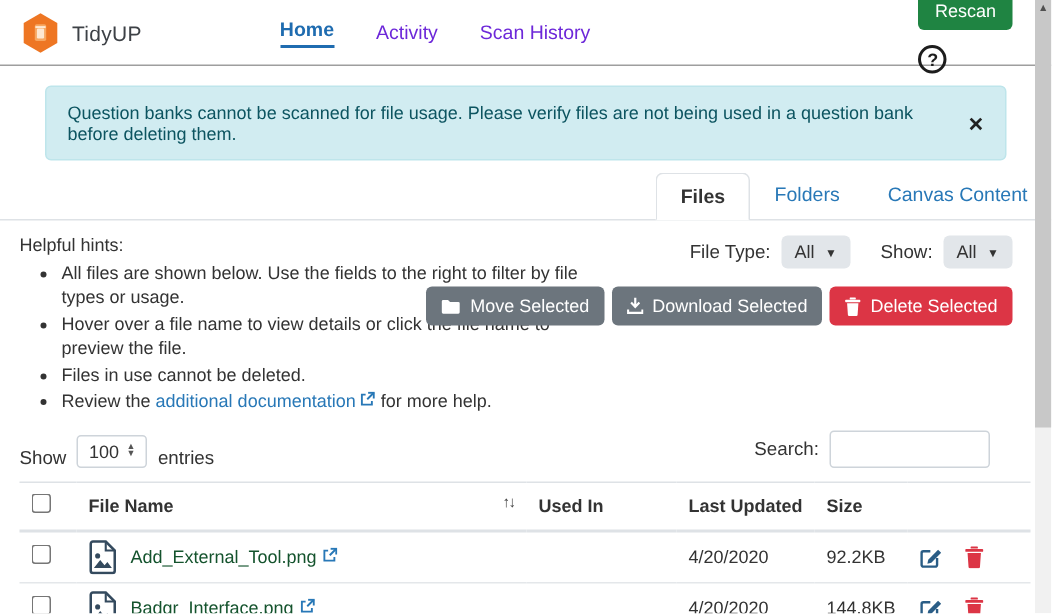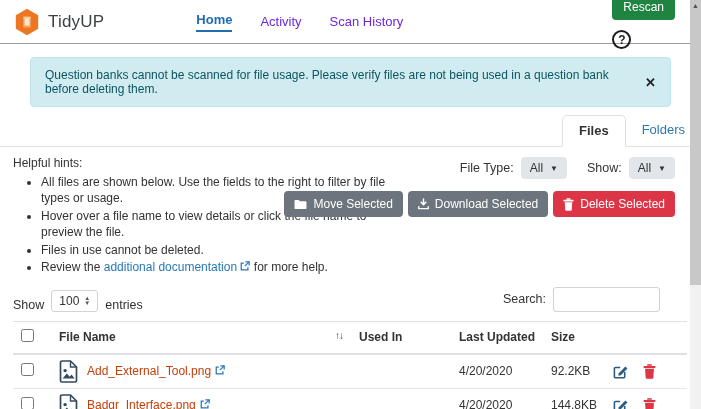--- a/index.html
+++ b/index.html
@@ -3,21 +3,21 @@
 <meta charset="utf-8">
 <style>
   * { margin:0; padding:0; box-sizing:border-box; }
   html,body { background:#fff; }
   body { font-family:"Liberation Sans", sans-serif; color:#333; }
   .page { position:relative; width:701px; height:409px; background:#fff; overflow:hidden; }
 
   
   .header { display:flex; align-items:center; height:44px; padding:0 26px 0 14px; border-bottom:1px solid #9e9e9e; }
   .brand { display:flex; align-items:center; gap:8px; }
-  .brand-name { font-size:17px; color:#3d4146; letter-spacing:0.2px; }
+  .brand-name { font-size:14px; color:#3d4146; letter-spacing:0.2px; }
   .nav { display:flex; align-items:center; gap:28px; margin-left:92px; font-size:13px; }
   .nav a { text-decoration:none; color:#6d28d9; cursor:pointer; }
   .nav a.active { color:#1f6cb0; font-weight:bold; border-bottom:2px solid #1f6cb0; padding-bottom:3px; }
   .header-right { margin-left:auto; display:flex; align-items:flex-start; gap:10px;flex-direction:column; }
   .rescan-btn { background:#1f8442; color:#fff; border:none; border-radius:4px; font-size:12px; padding:6px 11px; font-family:inherit; cursor:pointer; }
   .help-circle { width:19px; height:19px; border:2px solid #1d1d1d; border-radius:50%; display:flex; align-items:center; justify-content:center; font-weight:bold; font-size:12px; color:#1d1d1d; cursor:pointer; }
 
   
   .alert { display:flex; align-items:center; margin:13px 30px 0 30px; background:#d1ecf1; border:1px solid #bee5eb; border-radius:4px; padding:10px 14px; color:#0c5460; font-size:12px; }
   .alert-close { margin-left:auto; font-weight:bold; color:#222; font-size:13px; cursor:pointer; padding-left:10px; }
@@ -51,21 +51,21 @@
   .updown { display:flex; flex-direction:column; line-height:5px; font-size:6px; color:#555; }
   .search-wrap { margin-left:auto; display:flex; align-items:center; gap:7px; margin-right:27px; }
   .search-input { width:107px; height:25px; border:1px solid #ced4da; border-radius:3px; font-family:inherit; font-size:12px; padding:0 6px; }
 
   
   table { width:100%; border-collapse:collapse; margin-top:9px; font-size:12px; }
   thead th { text-align:left; font-weight:bold; color:#333; padding:7px 8px 8px 8px; border-top:1px solid #dee2e6; border-bottom:2px solid #dee2e6; }
   tbody td { padding:5px 8px; border-bottom:1px solid #e4e7ea; vertical-align:middle; }
   .sort-glyph { float:right; font-size:10px; color:#444; letter-spacing:-1px; cursor:pointer; }
   .cell-name { display:flex; align-items:center; gap:9px; }
-  .file-link { color:#c2410c; text-decoration:none; cursor:pointer; display:inline-flex; gap:4px; }
+  .file-link { color:#14532d; text-decoration:none; cursor:pointer; display:inline-flex; gap:4px; }
   .file-icon { flex:0 0 auto; display:inline-flex; }
   .row-actions { display:flex; align-items:center; gap:15px; }
   .icon-btn { cursor:pointer; display:inline-flex; }
   input[type="checkbox"] { width:13px; height:13px; cursor:pointer; }
 
   
   .scrollbar { position:absolute; top:0; right:0; width:11px; height:409px; background:#f1f1f1; }
   .scroll-thumb { position:absolute; top:0; left:0; width:11px; height:285px; background:#c8c8c8; }
   .scroll-arrow { position:absolute; top:2px; left:0; width:11px; text-align:center; font-size:7px; color:#505050; }
 </style>
@@ -98,20 +98,21 @@
   </div>
 
   <div class="alert">
     <span>Question banks cannot be scanned for file usage. Please verify files are not being used in a question bank before deleting them.</span>
     <span class="alert-close">✕</span>
   </div>
 
   <div class="tabs">
     <div class="tab active">Files</div>
     <div class="tab">Folders</div>
+    <div class="tab">Canvas Content</div>
   </div>
 
   <div class="content">
 
     <div class="top-row">
 
       <div class="hints">
         <div class="hints-title">Helpful hints:</div>
         <ul>
           <li>All files are shown below. Use the fields to the right to filter by file types or usage.</li>

